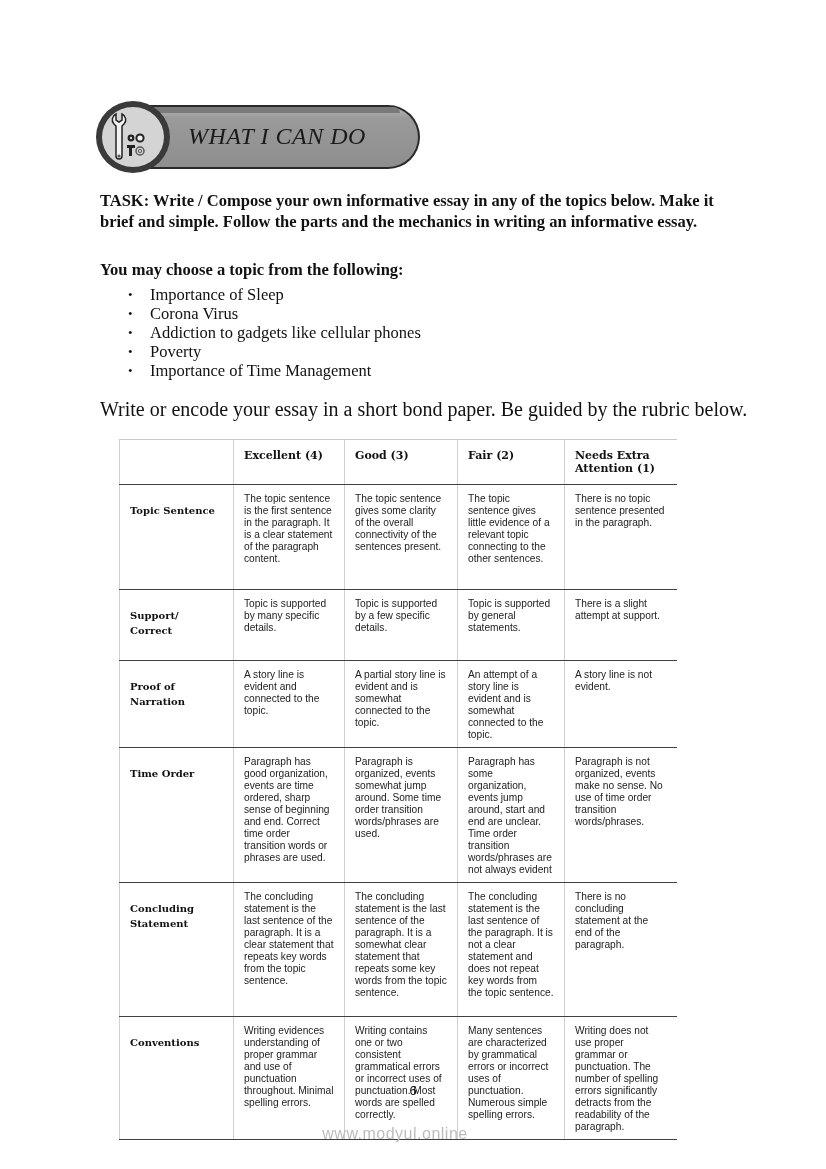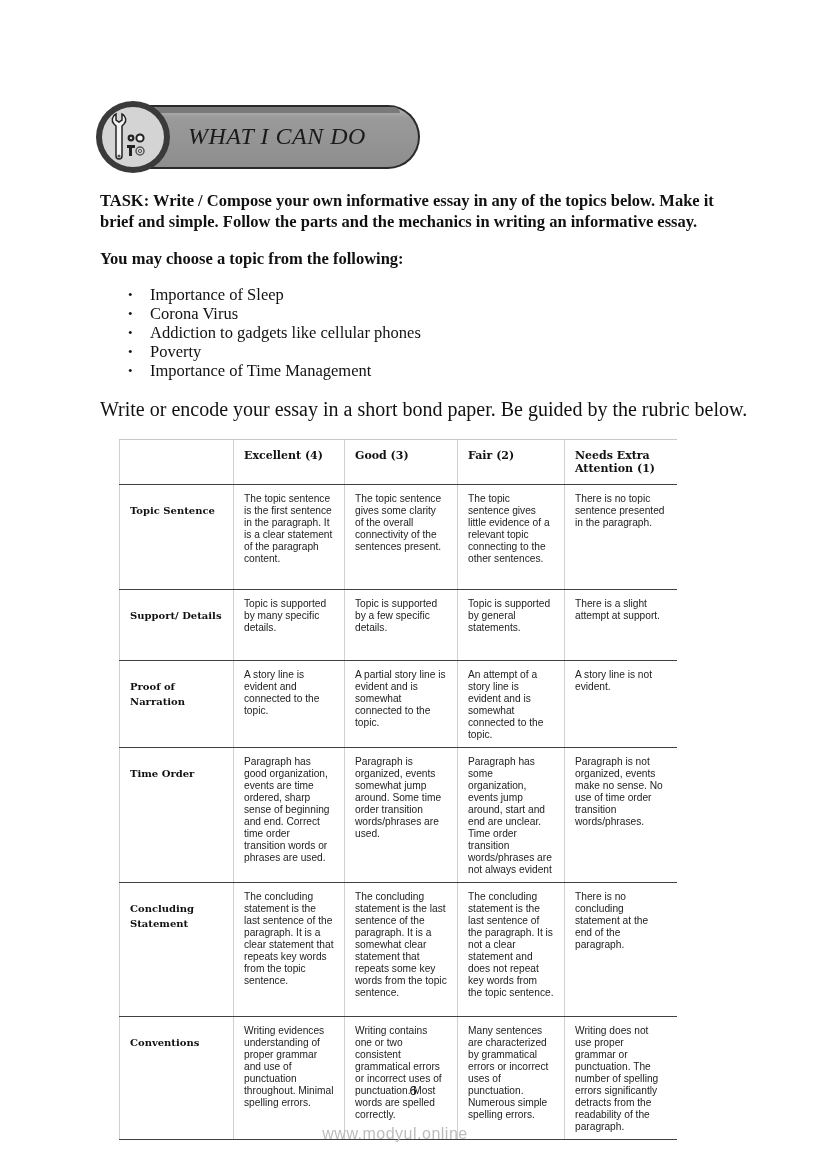--- a/index.html
+++ b/index.html
@@ -75,21 +75,21 @@
       width: 640px;
       font-family: "Liberation Serif", "DejaVu Serif", serif;
       font-weight: bold;
       font-size: 16.5px;
       line-height: 21px;
       color: #111;
     }
     .choose {
       position: absolute;
       left: 100px;
-      top: 249px;
+      top: 260px;
       font-family: "Liberation Serif", "DejaVu Serif", serif;
       font-weight: bold;
       font-size: 16.5px;
       color: #111;
     }
     .topics {
       position: absolute;
       left: 128px;
       top: 285px;
       margin: 0;
@@ -248,21 +248,21 @@
   </thead>
   <tbody>
     <tr class="r0">
       <td class="crit">Topic Sentence</td>
       <td class="desc">The topic sentence is the first sentence in the paragraph. It is a clear statement of the paragraph content.</td>
       <td class="desc">The topic sentence gives some clarity of the overall connectivity of the sentences present.</td>
       <td class="desc">The topic sentence gives little evidence of a relevant topic connecting to the other sentences.</td>
       <td class="desc">There is no topic sentence presented in the paragraph.</td>
     </tr>
     <tr class="r1">
-      <td class="crit">Support/ Details</td>
+      <td class="crit">Support/ Correct</td>
       <td class="desc">Topic is supported by many specific details.</td>
       <td class="desc">Topic is supported by a few specific details.</td>
       <td class="desc">Topic is supported by general statements.</td>
       <td class="desc">There is a slight attempt at support.</td>
     </tr>
     <tr class="r2">
       <td class="crit">Proof of Narration</td>
       <td class="desc">A story line is evident and connected to the topic.</td>
       <td class="desc">A partial story line is evident and is somewhat connected to the topic.</td>
       <td class="desc">An attempt of a story line is evident and is somewhat connected to the topic.</td>

